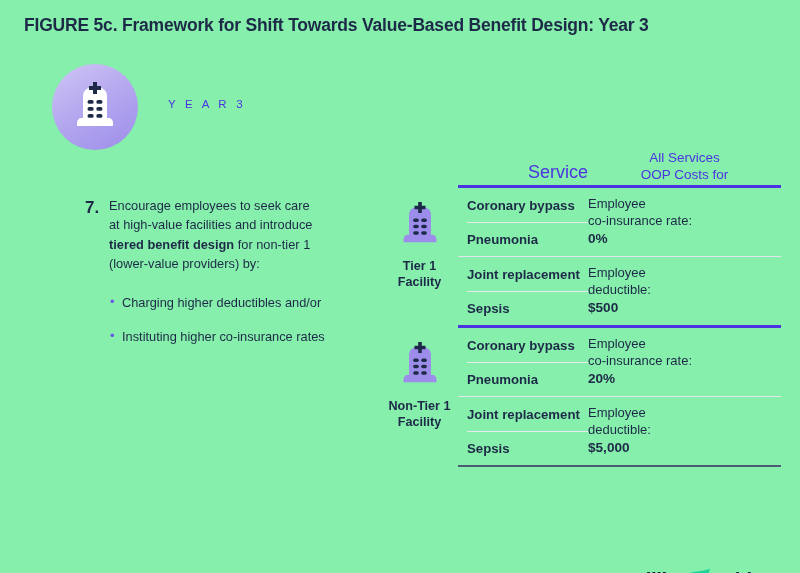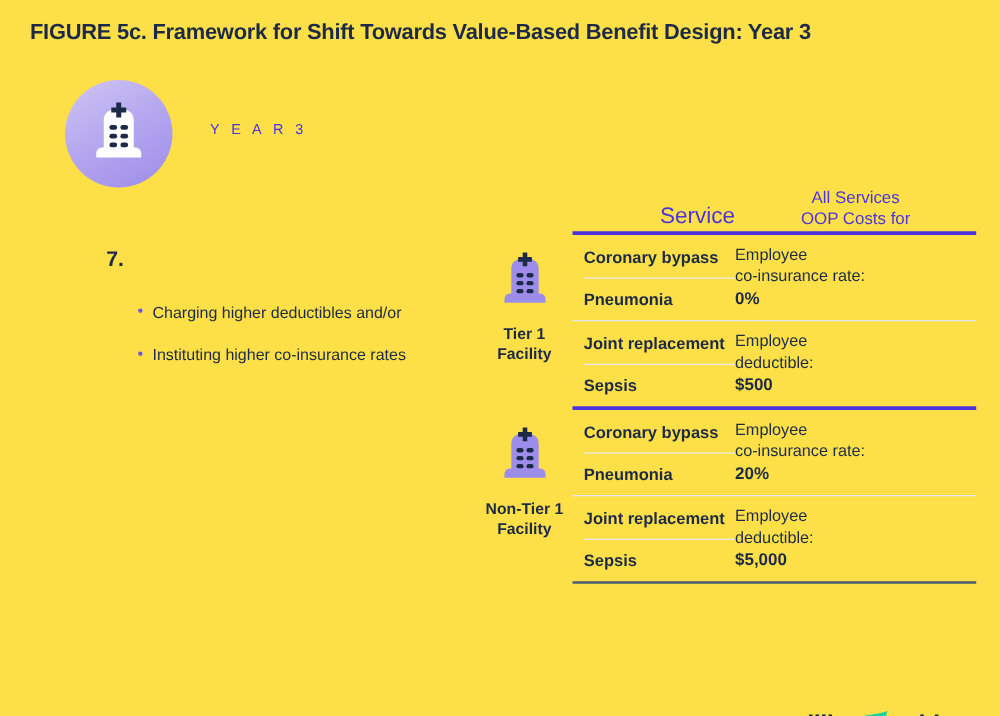--- a/index.html
+++ b/index.html
@@ -9,21 +9,21 @@
     height: 573px;
     background: #ffffff;
     font-family: "Liberation Sans", sans-serif;
     overflow: hidden;
   }
 
   .page {
     position: relative;
     width: 800px;
     height: 573px;
-    background: #fde047;
+    background: #86efac;
   }
 
   
   .figure-title {
     position: absolute;
     left: 24px;
     top: 15px;
     font-size: 17.5px;
     font-weight: 700;
     color: #1d2a47;
@@ -285,20 +285,21 @@
       </span>
     </div>
     <div class="year-text">
       <div class="year-label">Y E A R   3</div>
     </div>
   </div>
 
   <div class="bullet-block">
     <div class="item-row">
       <div class="item-num">7.</div>
+      <div class="item-text"><span>Encourage employees to seek care at high-value facilities and introduce </span><b>tiered benefit design</b><span> for non-tier 1 (lower-value providers) by:</span></div>
     </div>
     <div class="sub-list">
       <div class="sub-item">
         <span class="sub-dot">•</span>
         <span>Charging higher deductibles and/or</span>
       </div>
       <div class="sub-item">
         <span class="sub-dot">•</span>
         <span>Instituting higher co-insurance rates</span>
       </div>

